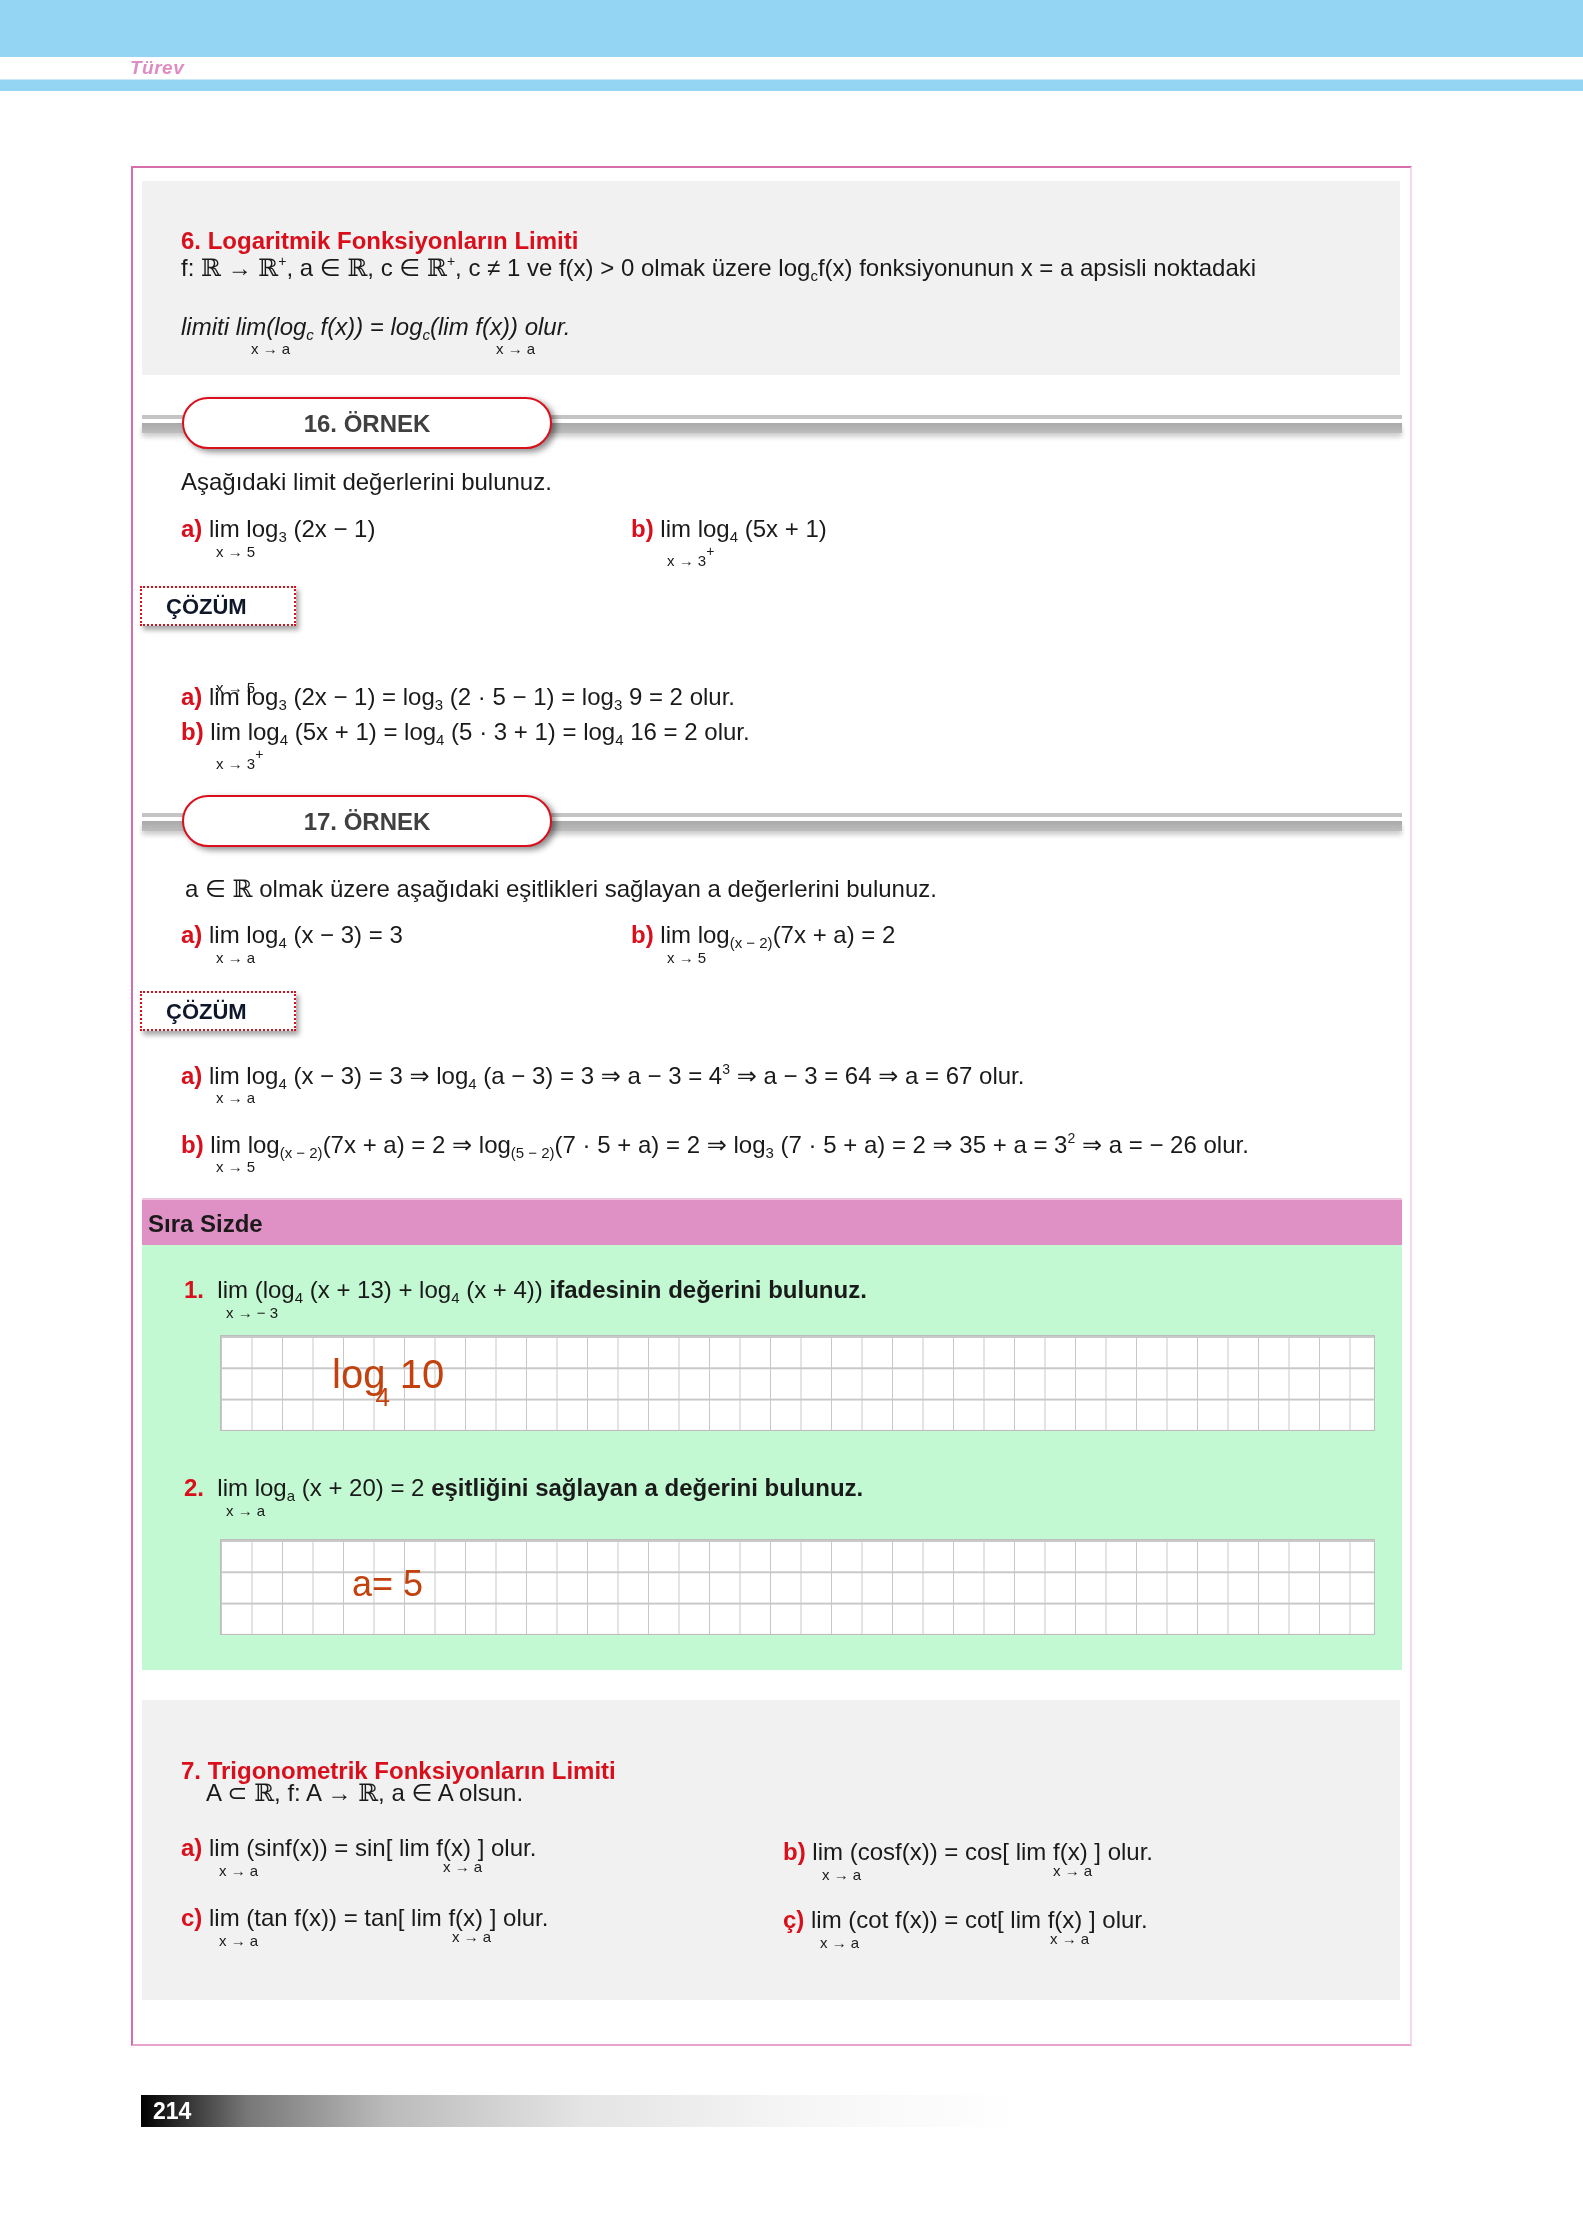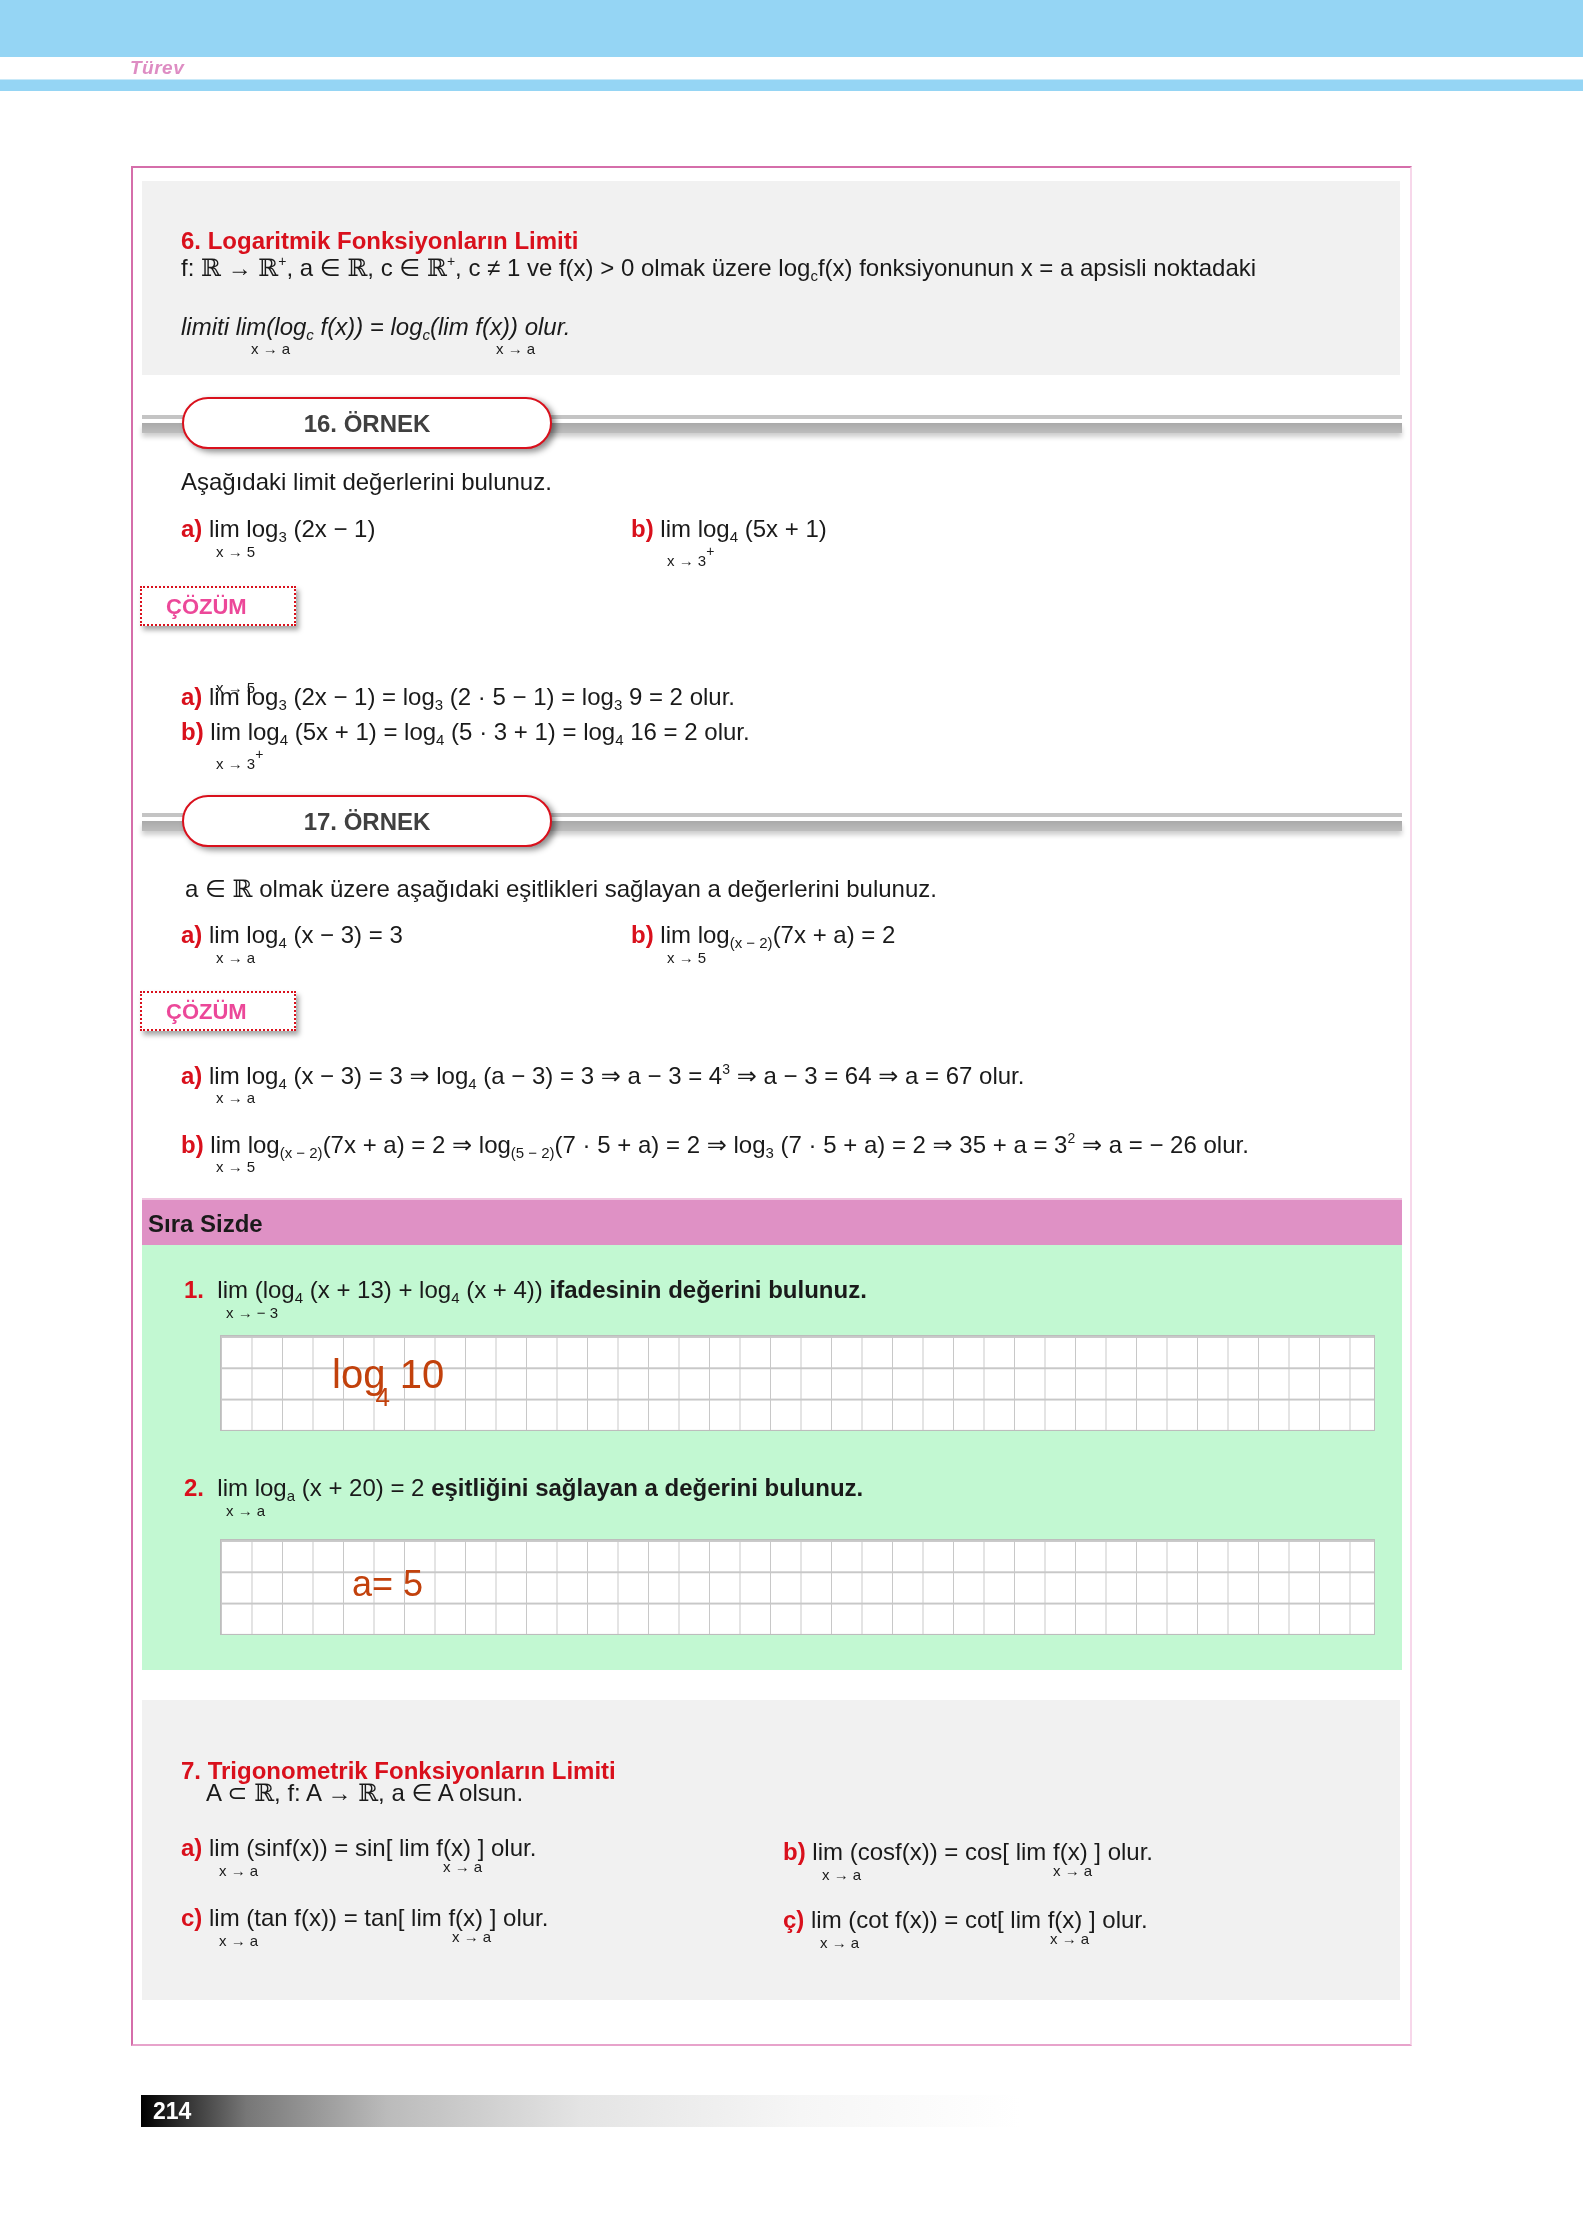--- a/index.html
+++ b/index.html
@@ -15,21 +15,21 @@
   .sup { font-size:14px; vertical-align:10px; }
   .small { position:absolute; font-size:15px; white-space:nowrap; }
   .lbl { color:#d9101c; font-weight:bold; }
   .bb { font-family:"DejaVu Serif", serif; }
   .example-row { position:absolute; left:142px; width:1260px; height:60px; }
   .rule { position:absolute; left:0; width:1260px; height:4px; background:#c4c4c4; }
   .rule2 { position:absolute; left:0; width:1260px; height:10px; background:linear-gradient(#a9a9a9,#bdbdbd); box-shadow:0 4px 5px rgba(0,0,0,0.2); }
   .pill { position:absolute; left:40px; top:0; width:370px; height:52px; border:2px solid #d9101c; border-radius:26px; background:#fff; box-shadow:4px 3px 6px rgba(0,0,0,0.45); box-sizing:border-box; }
   .pill span { position:absolute; left:0; right:0; text-align:center; top:11px; color:#404040; font-weight:bold; font-size:24px; }
   .cozum { position:absolute; left:140px; width:156px; height:40px; border:2px dotted #d9101c; background:#fff; box-shadow:3px 4px 5px rgba(0,0,0,0.35); box-sizing:border-box; }
-  .cozum span { position:absolute; left:24px; top:6px; font-weight:bold; font-size:22px; color:#ec4899; }
+  .cozum span { position:absolute; left:24px; top:6px; font-weight:bold; font-size:22px; color:#0f172a; }
   .sira-head { position:absolute; left:142px; top:1198px; width:1260px; height:47px; background:#df91c5; border-top:2px solid #efc5e0; }
   .sira-head span { position:absolute; left:6px; top:10px; font-weight:bold; font-size:24px; color:#1a1a1a; }
   .green { position:absolute; left:142px; top:1245px; width:1260px; height:425px; background:#c2f8d2; }
   .grid { position:absolute; background-color:#ffffff;
           background-image: linear-gradient(to right, #c8c8c8 1px, transparent 1px), linear-gradient(to bottom, #c8c8c8 2px, transparent 2px);
           background-size: 30.5px 100%, 100% 31.3px; border:1px solid #bdbdbd; box-sizing:border-box; }
   .answer { position:absolute; color:#c2410c; font-weight:normal; font-size:40px; font-family:"Liberation Sans", sans-serif; }
   .answer .sub4 { font-size:26px; position:relative; top:18px; left:-10px; }
   .pagebar { position:absolute; left:141px; top:2095px; width:880px; height:32px; background:linear-gradient(to right, #000 0%, #777 12%, #bbb 28%, #e4e4e4 50%, #f6f6f6 75%, #fff 100%); }
   .pagebar span { position:absolute; left:12px; top:3px; color:#fff; font-weight:bold; font-size:23px; }

